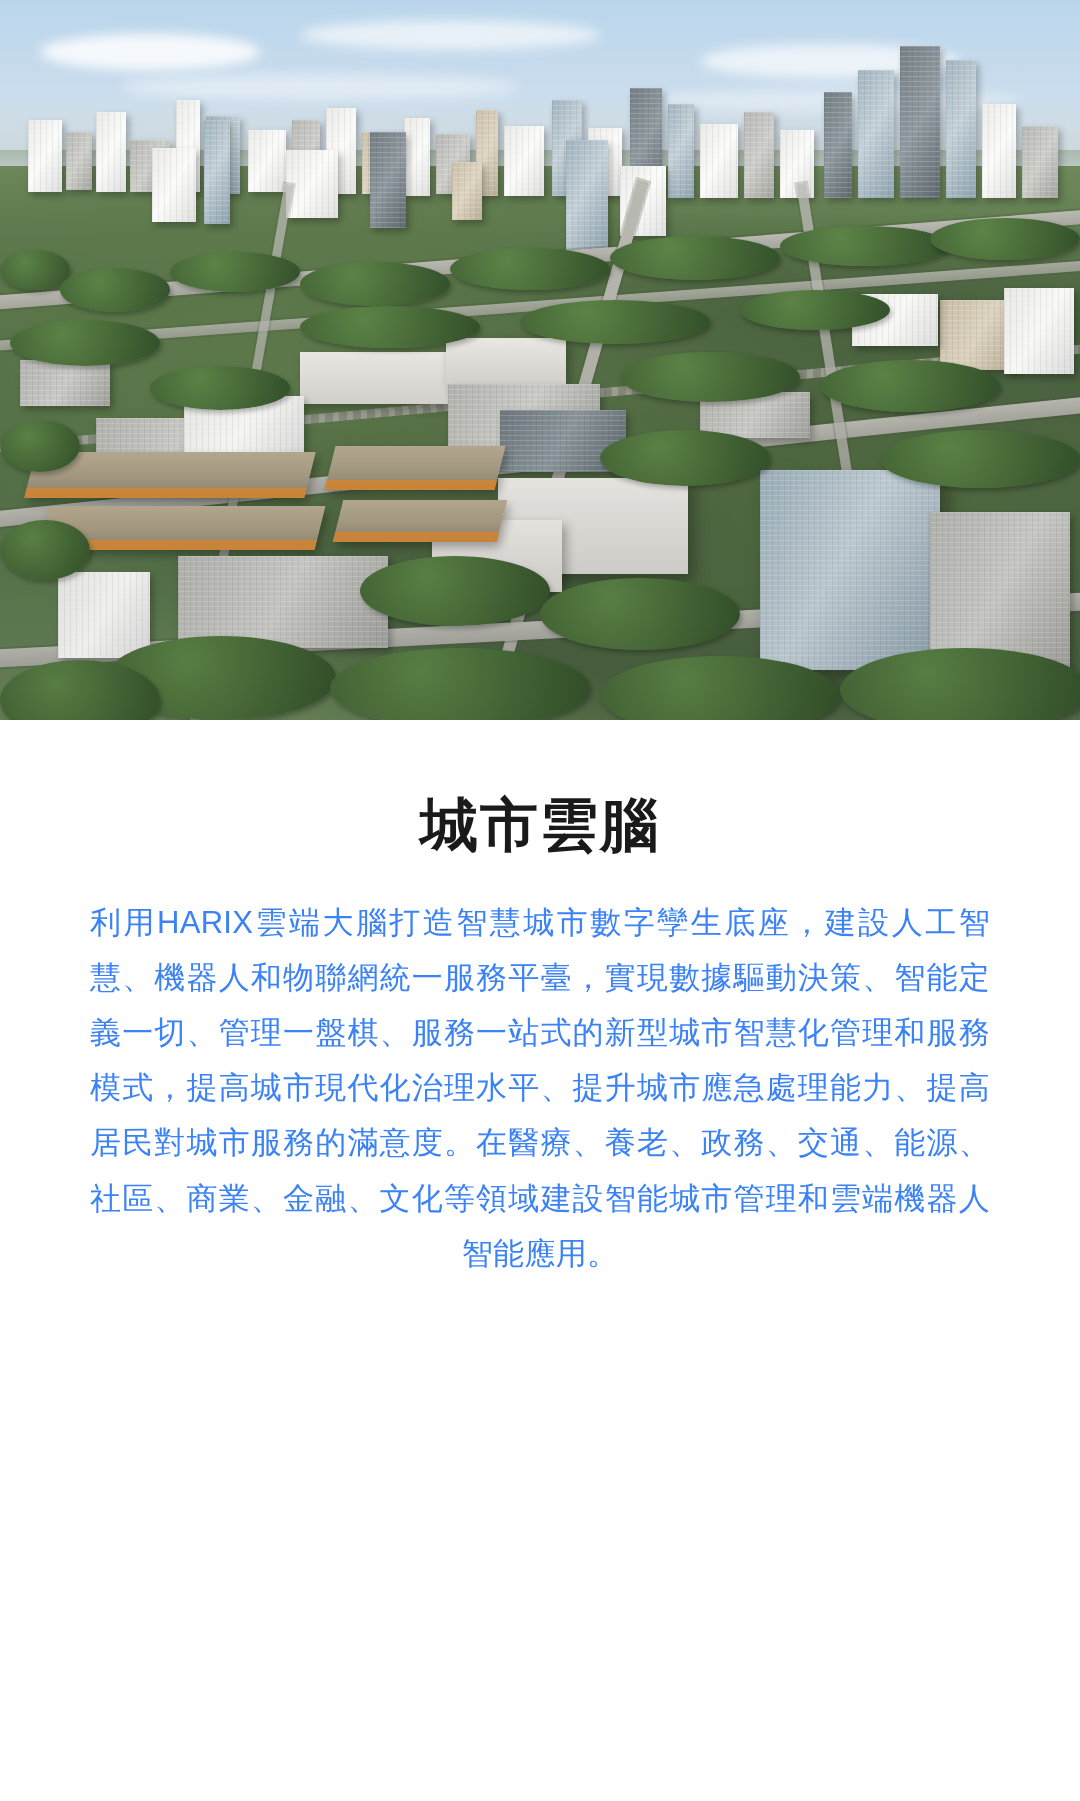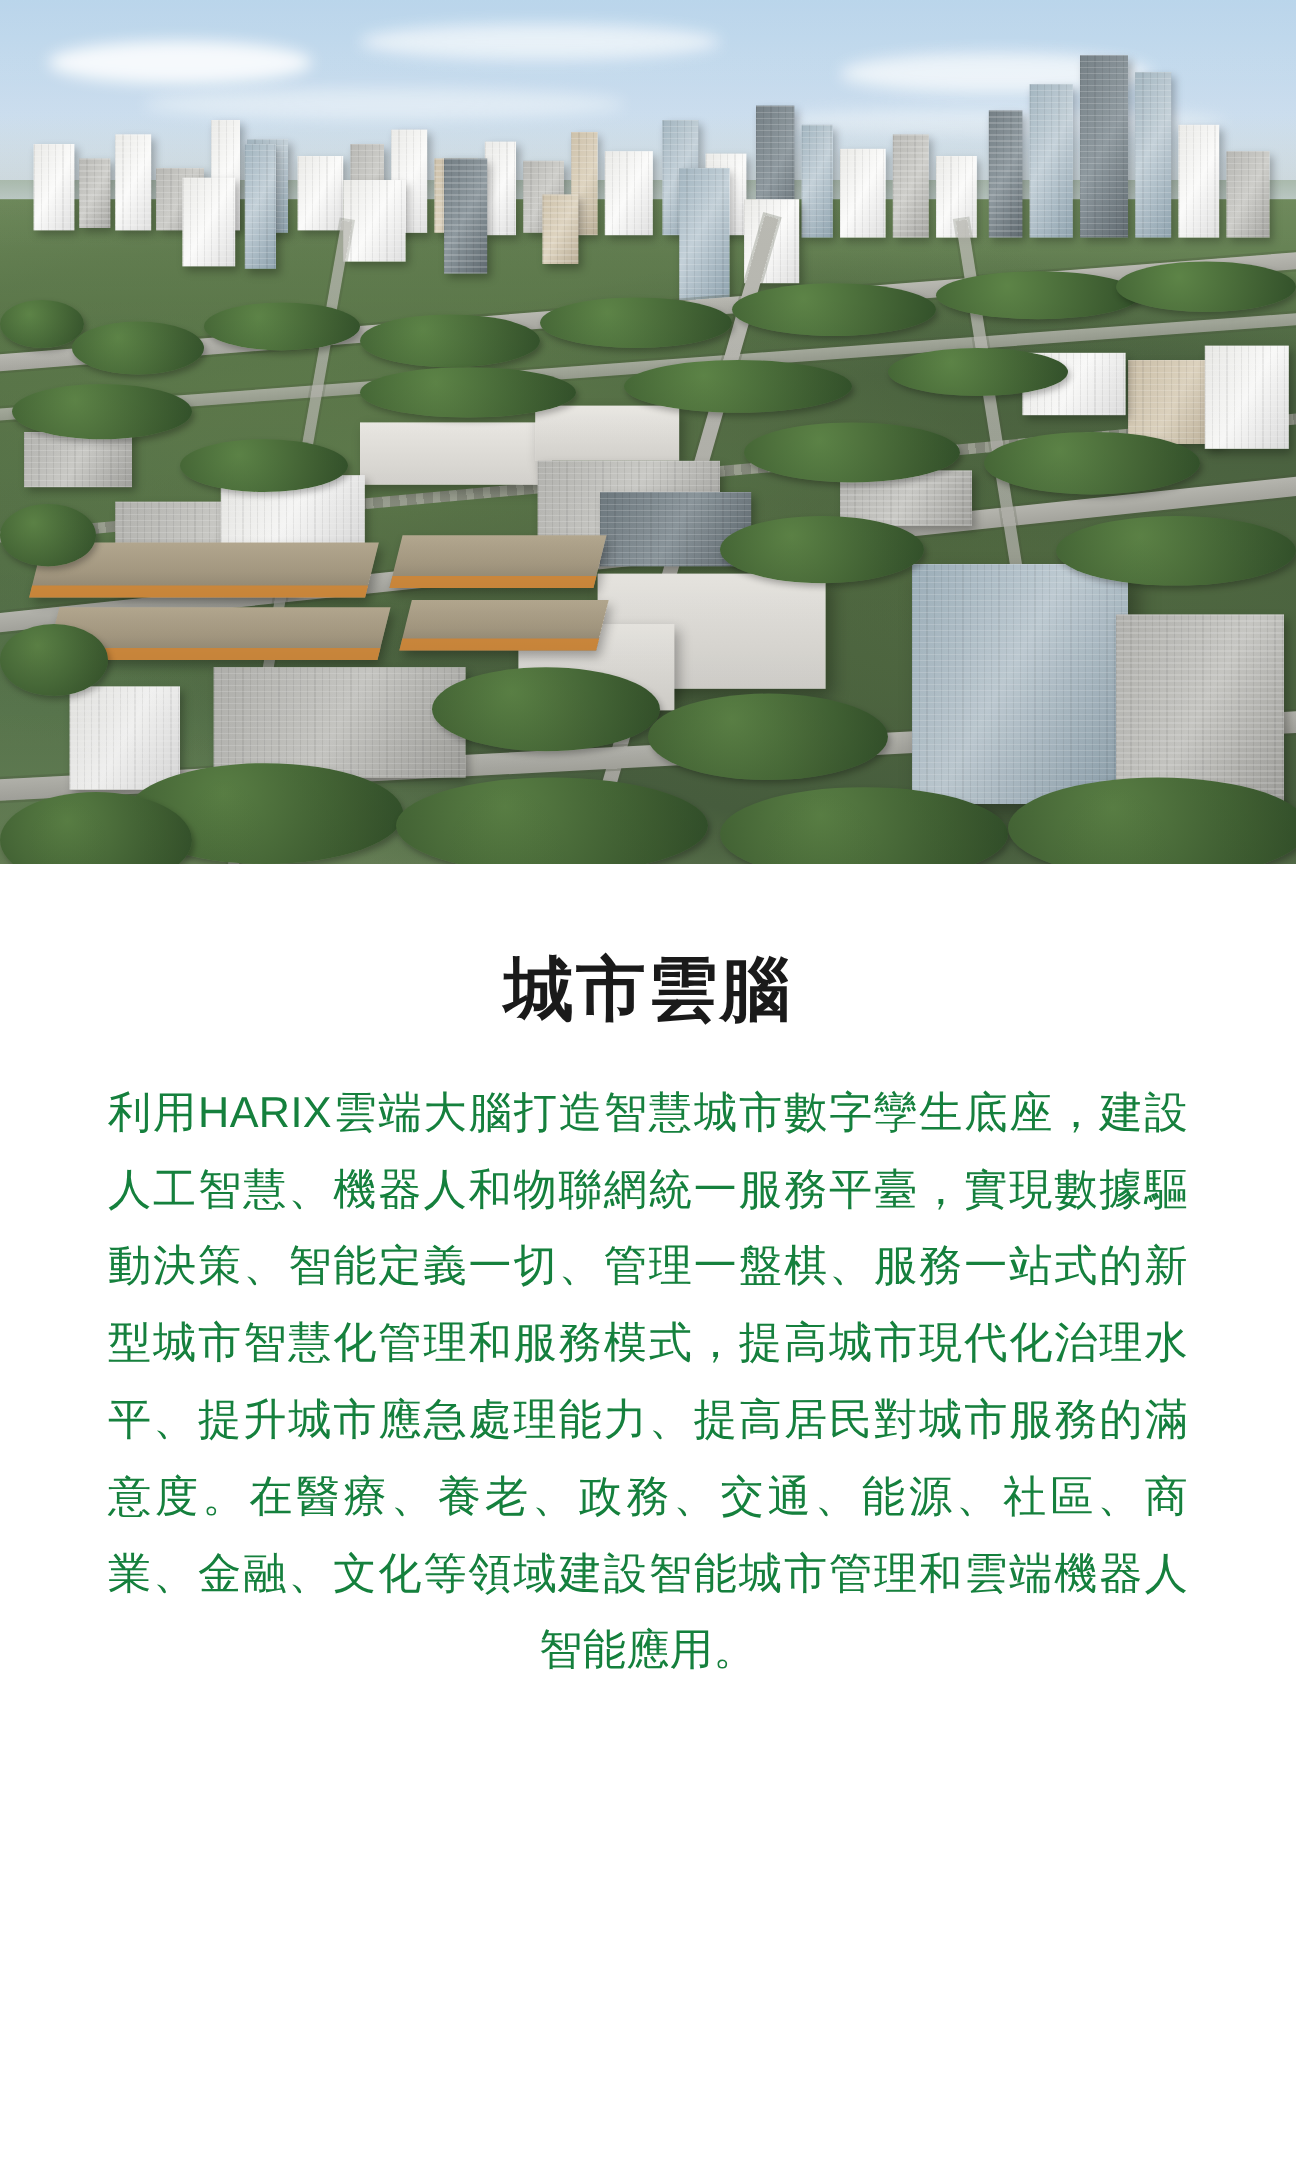--- a/index.html
+++ b/index.html
@@ -172,23 +172,23 @@
     font-weight: 400;
     color: #3c3c3c;
     line-height: 1.42;
     text-align: center;
     letter-spacing: 0.5px;
     max-width: 880px;
     margin-bottom: 48px;
   }
 
   .body-text {
-    font-size: 36px;
+    font-size: 31px;
     font-weight: 400;
-    color: #15803d;
+    color: #3b82f6;
     line-height: 1.78;
     text-align: justify;
     text-align-last: center;
     letter-spacing: 0.3px;
     max-width: 900px;
   }
 </style>
 </head>
 <body>
 

